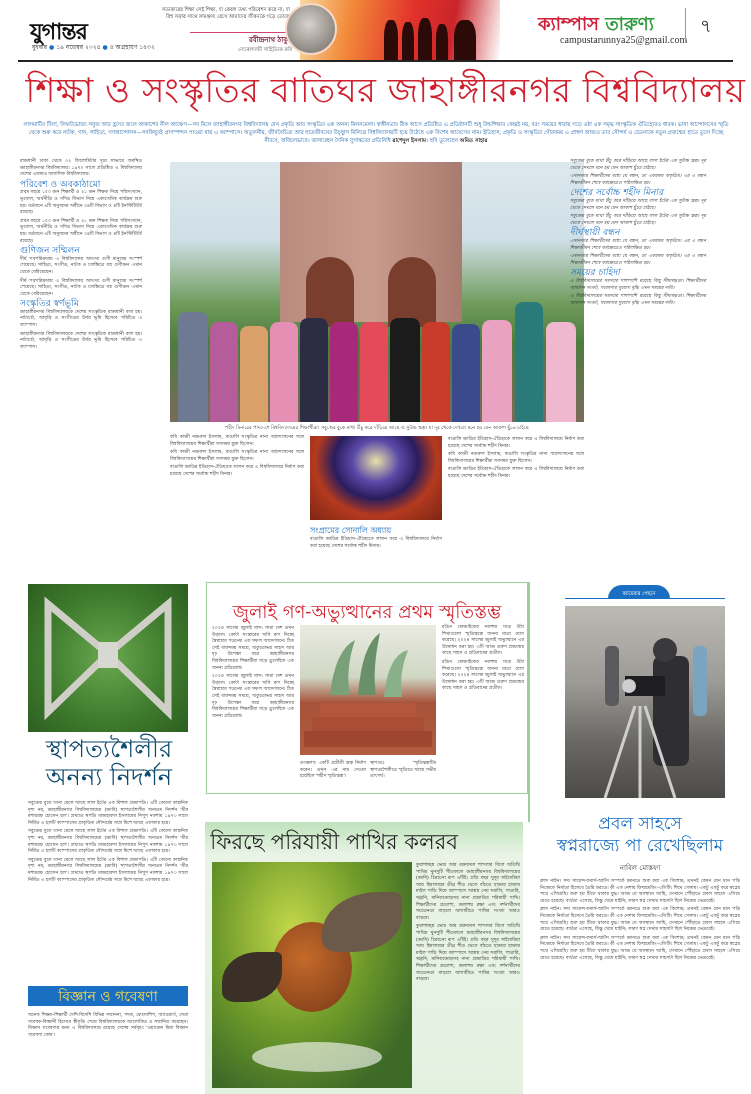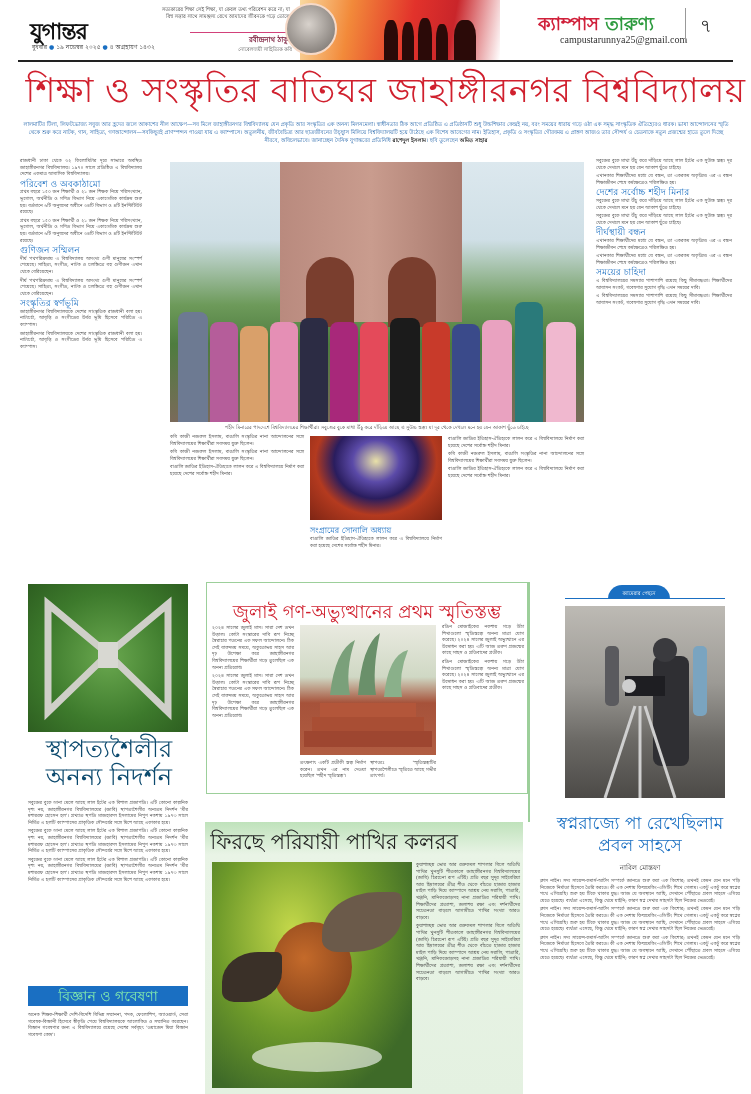--- a/index.html
+++ b/index.html
@@ -69,21 +69,21 @@
   .camera-rule { left: 565px; top: 598px; width: 160px; height: 1px; background: #1a6fc2; }
   .camera-photo { left: 565px; top: 606px; width: 160px; height: 192px; background: linear-gradient(180deg, #bdbab4 0%, #9c9a95 40%, #6b6965 70%, #4c4a47 100%); }
 
   
   .birds-box { left: 205px; top: 822px; width: 318px; height: 272px; background: linear-gradient(180deg, #bfe2bb 0%, #e9f4e6 12%, #e4f1e1 100%); }
   .birds-title { left: 205px; top: 826px; width: 258px; text-align: center; font-size: 21px; color: #222; }
   .birds-photo { left: 212px; top: 862px; width: 200px; height: 226px; background: radial-gradient(ellipse at 40% 30%, #c4d84a, #6e9a2a 45%, #3e6a28 80%); }
   .bird { position: absolute; border-radius: 50%; }
   .birds-text { left: 416px; top: 862px; width: 104px; }
 
-  .science-bar { left: 28px; top: 986px; width: 160px; height: 20px; background: #1a6fc2; color: #86efac; font-size: 14px; text-align: center; line-height: 20px; }
+  .science-bar { left: 28px; top: 986px; width: 160px; height: 20px; background: #1a6fc2; color: #fde047; font-size: 14px; text-align: center; line-height: 20px; }
 
   
   .dream-title { left: 540px; top: 812px; width: 200px; text-align: center; font-size: 17px; line-height: 22px; color: #1a6fc2; }
   .dream-author { left: 540px; top: 862px; width: 200px; text-align: center; font-size: 7px; color: #333; }
 
   .green-rule { background: #9ccf9a; }
 </style>
 </head>
 <body>
 
@@ -172,21 +172,21 @@
 <div class="abs subhead2">সংগ্রামের সোনালি অধ্যায়</div>
 <div class="abs col" style="left:310px; top:536px; width:132px;">
   <p>বাঙালি জাতির ইতিহাস-ঐতিহ্যকে লালন করে এ বিশ্ববিদ্যালয়ে নির্মাণ করা হয়েছে দেশের সর্বোচ্চ শহীদ মিনার।</p>
 </div>
 <div class="abs col" style="left:448px; top:436px; width:136px;">
   <p>বাঙালি জাতির ইতিহাস-ঐতিহ্যকে লালন করে এ বিশ্ববিদ্যালয়ে নির্মাণ করা হয়েছে দেশের সর্বোচ্চ শহীদ মিনার।</p>
   <p>কবি কাজী নজরুল ইসলাম, বাঙালি সংস্কৃতির নানা আন্দোলনের সঙ্গে বিশ্ববিদ্যালয়ের শিক্ষার্থীরা সবসময় যুক্ত ছিলেন।</p>
   <p>বাঙালি জাতির ইতিহাস-ঐতিহ্যকে লালন করে এ বিশ্ববিদ্যালয়ে নির্মাণ করা হয়েছে দেশের সর্বোচ্চ শহীদ মিনার।</p>
 </div>
 
-<div class="abs col" style="left:596px; top:158px; width:136px;">
+<div class="abs col" style="left:570px; top:158px; width:136px;font-style:italic;">
   <p>সবুজের বুকে মাথা উঁচু করে দাঁড়িয়ে আছে লাল ইটের এক সুউচ্চ স্তম্ভ। দূর থেকে দেখলে মনে হয় যেন আকাশ ছুঁতে চাইছে।</p>
   <p>এখানকার শিক্ষার্থীদের মধ্যে যে বন্ধন, তা একরকম অকৃত্রিম। এর এ বন্ধন শিক্ষাজীবন শেষে কর্মক্ষেত্রেও পরিলক্ষিত হয়।</p>
   <div class="subhead">দেশের সর্বোচ্চ শহীদ মিনার</div>
   <p>সবুজের বুকে মাথা উঁচু করে দাঁড়িয়ে আছে লাল ইটের এক সুউচ্চ স্তম্ভ। দূর থেকে দেখলে মনে হয় যেন আকাশ ছুঁতে চাইছে।</p>
   <p>সবুজের বুকে মাথা উঁচু করে দাঁড়িয়ে আছে লাল ইটের এক সুউচ্চ স্তম্ভ। দূর থেকে দেখলে মনে হয় যেন আকাশ ছুঁতে চাইছে।</p>
   <div class="subhead">দীর্ঘস্থায়ী বন্ধন</div>
   <p>এখানকার শিক্ষার্থীদের মধ্যে যে বন্ধন, তা একরকম অকৃত্রিম। এর এ বন্ধন শিক্ষাজীবন শেষে কর্মক্ষেত্রেও পরিলক্ষিত হয়।</p>
   <p>এখানকার শিক্ষার্থীদের মধ্যে যে বন্ধন, তা একরকম অকৃত্রিম। এর এ বন্ধন শিক্ষাজীবন শেষে কর্মক্ষেত্রেও পরিলক্ষিত হয়।</p>
   <div class="subhead">সময়ের চাহিদা</div>
   <p>এ বিশ্ববিদ্যালয়ের সমস্যার পাশাপাশি রয়েছে কিছু সীমাবদ্ধতা। শিক্ষার্থীদের আবাসন সংকট, গবেষণার সুযোগ বৃদ্ধি এখন সময়ের দাবি।</p>
@@ -265,22 +265,22 @@
   <div class="bird" style="left:110px;top:30px;width:80px;height:60px;background:#6b5a4a;border-radius:70% 10% 60% 20%;"></div>
   <div class="bird" style="left:10px;top:90px;width:60px;height:50px;background:#3a3028;border-radius:60% 10% 60% 20%;"></div>
   <div class="bird" style="left:40px;top:180px;width:130px;height:30px;background:rgba(255,255,255,0.6);"></div>
 </div>
 <div class="abs col birds-text">
   <p>কুয়াশাচ্ছন্ন ভোর আর রক্তকমল শাপলার বিলে অতিথি পাখির খুনসুটি শীতকালে জাহাঙ্গীরনগর বিশ্ববিদ্যালয়ের (জাবি) চিরচেনা রূপ এটিই। প্রতি বছর সুদূর সাইবেরিয়া আর হিমালয়ের তীব্র শীত থেকে বাঁচতে হাজার হাজার মাইল পাড়ি দিয়ে ক্যাম্পাসে আশ্রয় নেয় সরালি, পাতারি, খঞ্জনি, মানিকজোড়সহ নানা প্রজাতির পরিযায়ী পাখি। শিক্ষার্থীদের প্রত্যাশা, জলাশয় রক্ষা এবং দর্শনার্থীদের সচেতনতা বাড়লে আগামীতে পাখির সংখ্যা আরও বাড়বে।</p>
   <p>কুয়াশাচ্ছন্ন ভোর আর রক্তকমল শাপলার বিলে অতিথি পাখির খুনসুটি শীতকালে জাহাঙ্গীরনগর বিশ্ববিদ্যালয়ের (জাবি) চিরচেনা রূপ এটিই। প্রতি বছর সুদূর সাইবেরিয়া আর হিমালয়ের তীব্র শীত থেকে বাঁচতে হাজার হাজার মাইল পাড়ি দিয়ে ক্যাম্পাসে আশ্রয় নেয় সরালি, পাতারি, খঞ্জনি, মানিকজোড়সহ নানা প্রজাতির পরিযায়ী পাখি। শিক্ষার্থীদের প্রত্যাশা, জলাশয় রক্ষা এবং দর্শনার্থীদের সচেতনতা বাড়লে আগামীতে পাখির সংখ্যা আরও বাড়বে।</p>
 </div>
 
 <div class="abs dream-title">
+  <div>প্রবল সাহসে</div>
   <div>স্বপ্নরাজ্যে পা রেখেছিলাম</div>
-  <div>প্রবল সাহসে</div>
 </div>
 <div class="abs dream-author">নাবিল মোস্তফা</div>
 <div class="abs col" style="left:540px; top:878px; width:200px;">
   <p>ক্লাস নাইন। সদ্য সায়েন্স-কমার্স-আর্টস সম্পর্কে জানতে শুরু করা এক কিশোর; তখনই কেমন যেন মনে পড়ি নিজেকে নির্মাতা হিসেবে তৈরি করতে। কী এক নেশায় ফিল্মমেকিং-এডিটিং শিখে গেলাম। একটু একটু করে স্বপ্নের পথে এগিয়েছি। শুরু হয় টিকে থাকার যুদ্ধ। আজ যে অবস্থানে আছি, সেখানে পৌঁছাতে প্রবল সাহসে এগিয়ে যেতে হয়েছে। ব্যর্থতা এসেছে, কিন্তু থেমে যাইনি; কারণ স্বপ্ন দেখার সাহসটা ছিল নিজের ভেতরেই।</p>
   <p>ক্লাস নাইন। সদ্য সায়েন্স-কমার্স-আর্টস সম্পর্কে জানতে শুরু করা এক কিশোর; তখনই কেমন যেন মনে পড়ি নিজেকে নির্মাতা হিসেবে তৈরি করতে। কী এক নেশায় ফিল্মমেকিং-এডিটিং শিখে গেলাম। একটু একটু করে স্বপ্নের পথে এগিয়েছি। শুরু হয় টিকে থাকার যুদ্ধ। আজ যে অবস্থানে আছি, সেখানে পৌঁছাতে প্রবল সাহসে এগিয়ে যেতে হয়েছে। ব্যর্থতা এসেছে, কিন্তু থেমে যাইনি; কারণ স্বপ্ন দেখার সাহসটা ছিল নিজের ভেতরেই।</p>
   <p>ক্লাস নাইন। সদ্য সায়েন্স-কমার্স-আর্টস সম্পর্কে জানতে শুরু করা এক কিশোর; তখনই কেমন যেন মনে পড়ি নিজেকে নির্মাতা হিসেবে তৈরি করতে। কী এক নেশায় ফিল্মমেকিং-এডিটিং শিখে গেলাম। একটু একটু করে স্বপ্নের পথে এগিয়েছি। শুরু হয় টিকে থাকার যুদ্ধ। আজ যে অবস্থানে আছি, সেখানে পৌঁছাতে প্রবল সাহসে এগিয়ে যেতে হয়েছে। ব্যর্থতা এসেছে, কিন্তু থেমে যাইনি; কারণ স্বপ্ন দেখার সাহসটা ছিল নিজের ভেতরেই।</p>
 </div>
 
 <div class="abs green-rule" style="left:528px; top:582px; width:1.5px; height:240px;"></div>
 

